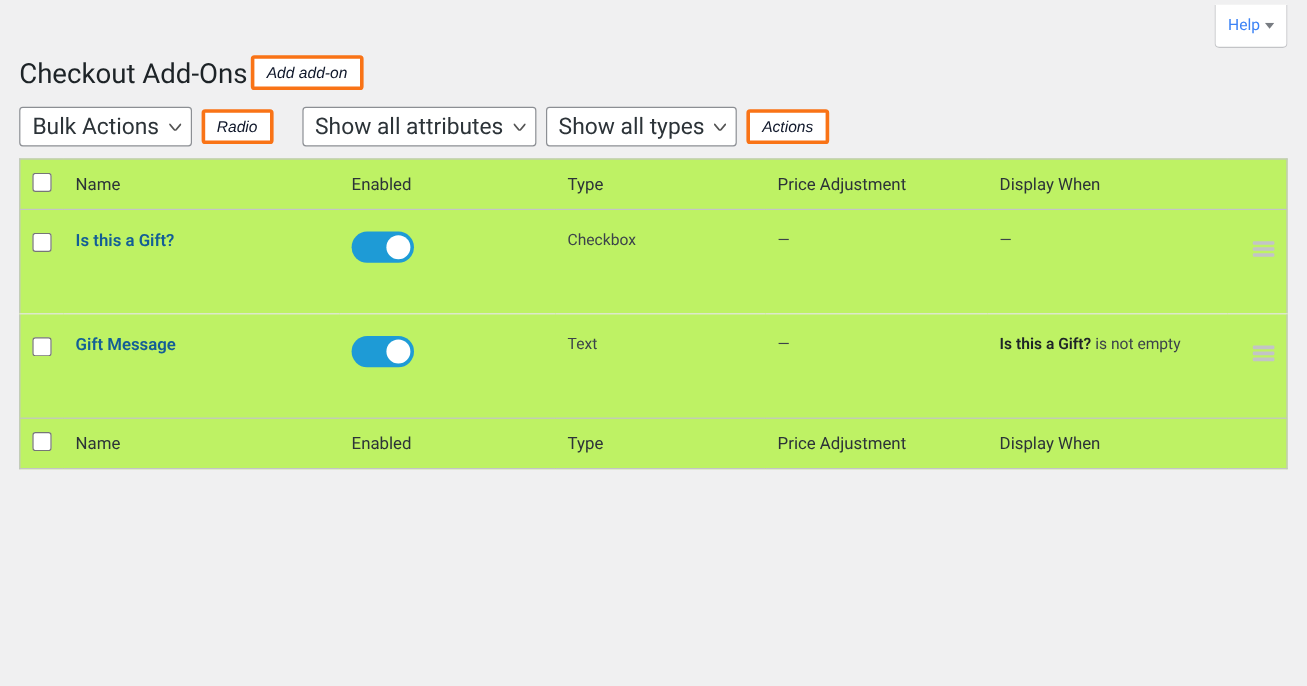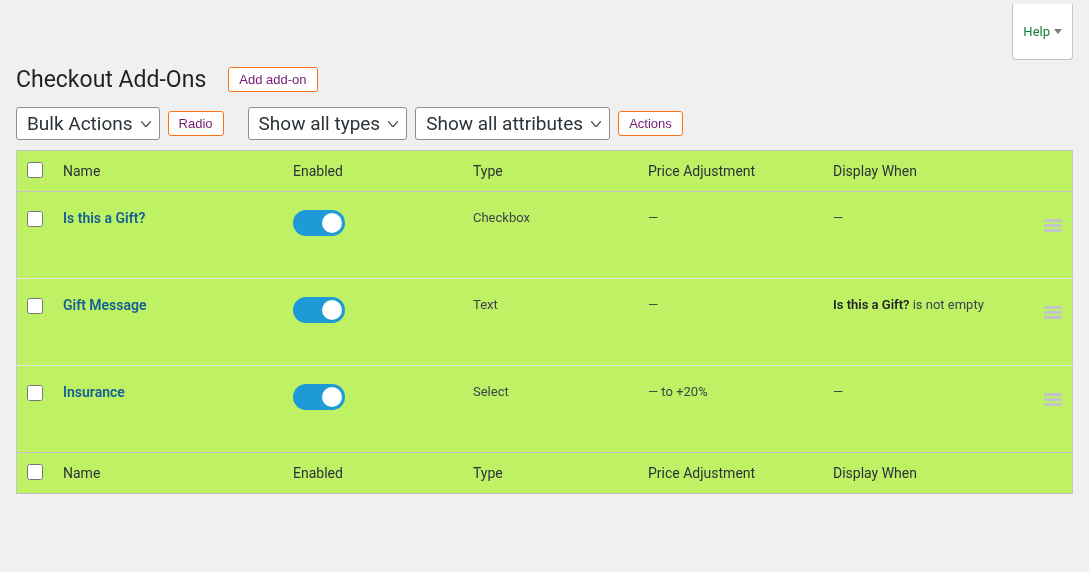--- a/index.html
+++ b/index.html
@@ -13,47 +13,48 @@
   .help-tab-wrap {
     display: flex;
     justify-content: flex-end;
     padding: 4px 0 0 0;
   }
   .help-tab {
     background: #fff;
     border: 1px solid #c3c4c7;
     border-top: none;
     border-radius: 0 0 4px 4px;
-    padding: 20px 10px;
-    font-size: 13px;
-    color: #15803d;
+    padding: 10px 10px;
+    font-size: 13px;
+    color: #3b82f6;
     cursor: pointer;
     display: inline-flex;
     align-items: center;
     gap: 4px;
   }
   .header-row {
     display: flex;
-    align-items: center;
-    gap: 22px;
+    align-items: flex-end;
+    gap: 3px;
     padding: 6px 0 14px 0;
   }
   h1.page-title {
     font-size: 23px;
     font-weight: 400;
     color: #1d2327;
   }
   .btn-outline {
     background: #fff;
-    border: 1px solid #f97316;
-    color: #701a75;
+    border: 3px solid #f97316;
+    color: #0f172a;
     border-radius: 3px;
     padding: 4px 10px;
     font-size: 13px;
     cursor: pointer;
+    font-style: italic;
   }
   .toolbar-row {
     display: flex;
     align-items: center;
     gap: 8px;
     padding-bottom: 10px;
   }
   .select-like {
     background: #fff;
     border: 1px solid #8c8f94;
@@ -180,29 +181,29 @@
     <span>Bulk Actions</span>
     <span class="chevron">
       <svg width="10" height="6" viewBox="0 0 10 6">
           <path d="M0 0 L5 6 L10 0" fill="none" stroke="#555" stroke-width="1.4"></path>
         </svg>
     </span>
   </div>
   <button class="btn-outline">Radio</button>
   <span class="gap"></span>
   <div class="select-like">
-    <span>Show all types</span>
+    <span>Show all attributes</span>
     <span class="chevron">
       <svg width="10" height="6" viewBox="0 0 10 6">
           <path d="M0 0 L5 6 L10 0" fill="none" stroke="#555" stroke-width="1.4"></path>
         </svg>
     </span>
   </div>
   <div class="select-like">
-    <span>Show all attributes</span>
+    <span>Show all types</span>
     <span class="chevron">
       <svg width="10" height="6" viewBox="0 0 10 6">
           <path d="M0 0 L5 6 L10 0" fill="none" stroke="#555" stroke-width="1.4"></path>
         </svg>
     </span>
   </div>
   <button class="btn-outline">Actions</button>
 </div>
 
 <table class="list-table">
@@ -241,35 +242,20 @@
         </td>
         <td class="col-type">Text</td>
         <td class="col-price">—</td>
         <td class="col-display disp-cond"><strong>Is this a Gift?</strong><span> is not empty</span></td>
         <td class="col-handle"><div class="drag-handle">
             <span></span>
             <span></span>
             <span></span>
           </div></td>
       </tr>
-      <tr>
-        <td class="col-cb"><input type="checkbox" class="row-cb" style=""></td>
-        <td class="col-name"><a href="#" class="row-title">Insurance</a></td>
-        <td class="col-enabled">
-          <div class="toggle"></div>
-        </td>
-        <td class="col-type">Select</td>
-        <td class="col-price">— to +20%</td>
-        <td class="col-display disp-cond"><span class="dash">—</span></td>
-        <td class="col-handle"><div class="drag-handle">
-            <span></span>
-            <span></span>
-            <span></span>
-          </div></td>
-      </tr>
     </tbody>
   <tfoot>
     <tr>
       <th class="col-cb"><input type="checkbox" class="row-cb" style=""></th>
       <th class="col-name">Name</th>
       <th class="col-enabled">Enabled</th>
       <th class="col-type">Type</th>
       <th class="col-price">Price Adjustment</th>
       <th class="col-display">Display When</th>
       <th class="col-handle"></th>

